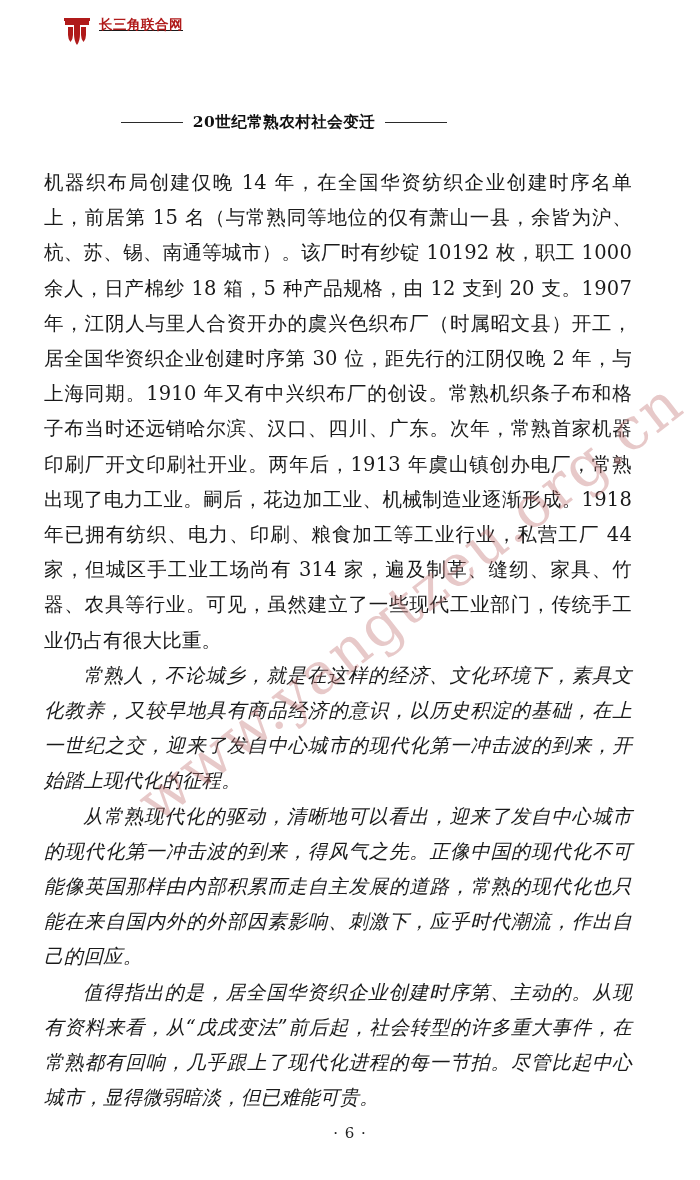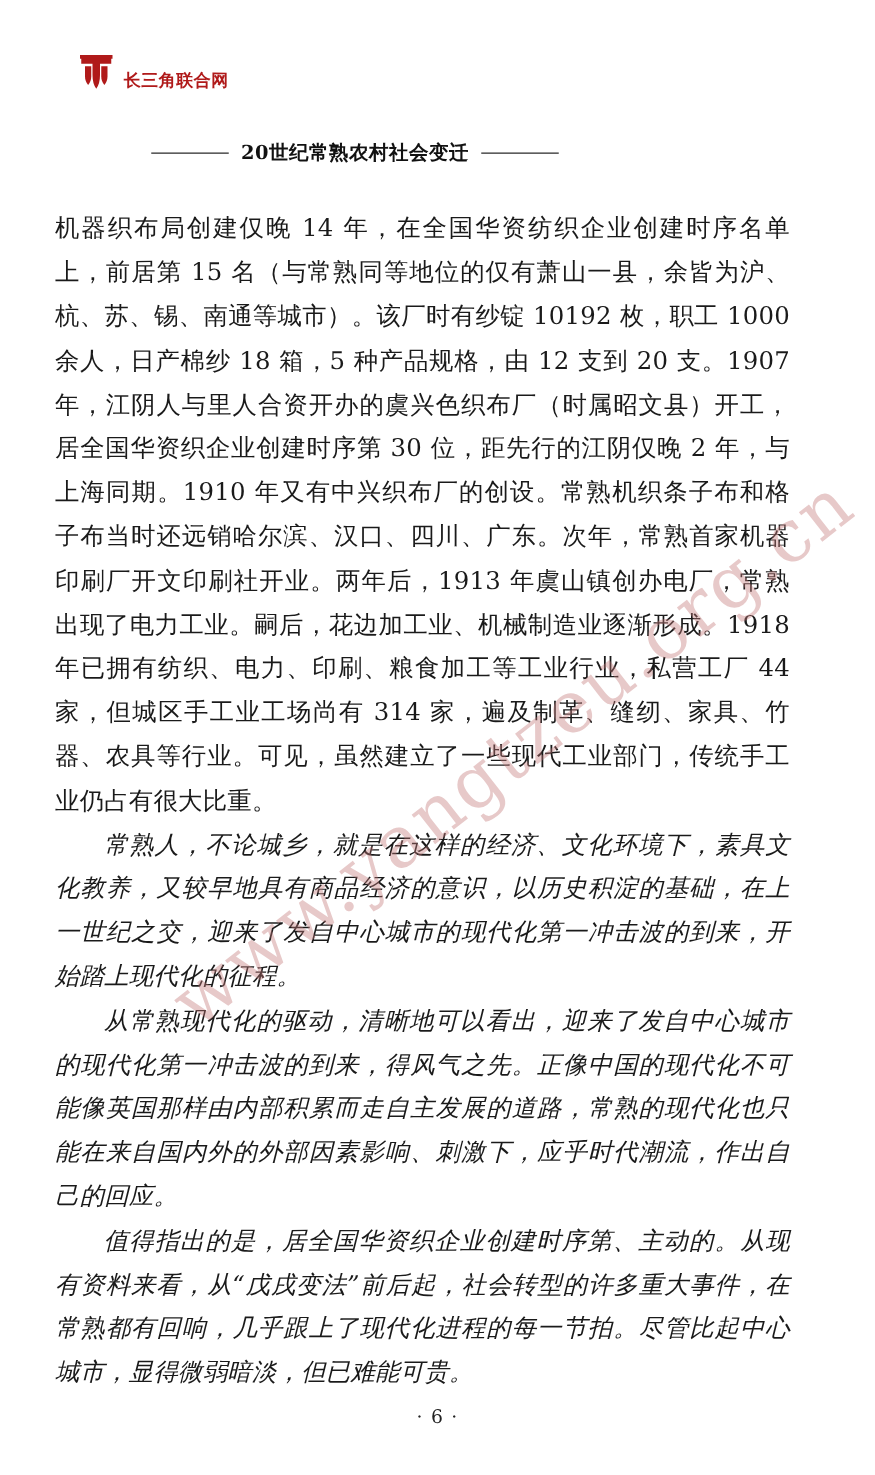--- a/index.html
+++ b/index.html
@@ -12,25 +12,26 @@
     height: 1180px;
     position: relative;
     font-family: "DejaVu Serif", "Liberation Serif", serif;
     color: #1a1a1a;
     overflow: hidden;
   }
 
   
   .logo-block {
     position: absolute;
-    top: 42px;
+    top: 16px;
     left: 62px;
     display: flex;
-    align-items: flex-end;
+    align-items: flex-start;
     gap: 7px;
+    text-decoration: underline;
   }
   .logo-mark {
     width: 30px;
     height: 32px;
     position: relative;
   }
   .logo-mark svg { display: block; }
   .logo-text {
     font-family: "DejaVu Sans", "Liberation Sans", sans-serif;
     font-size: 13.5px;

